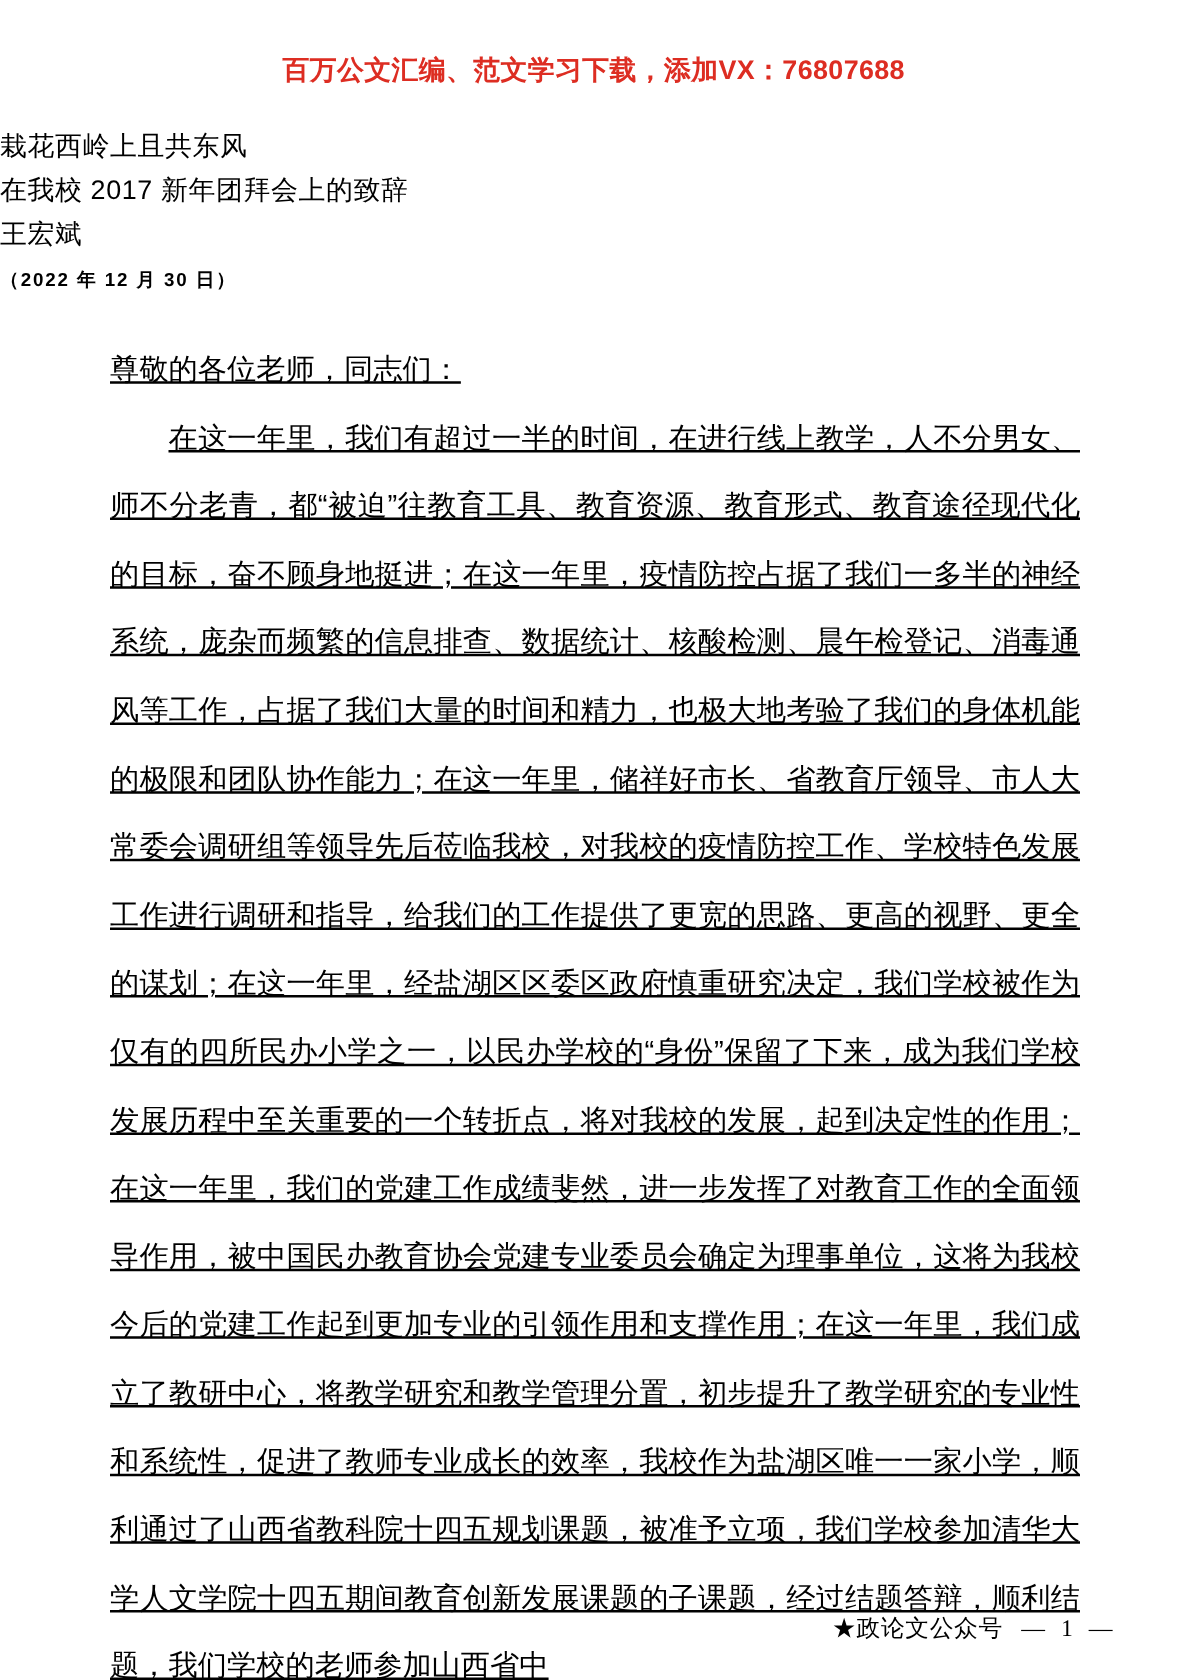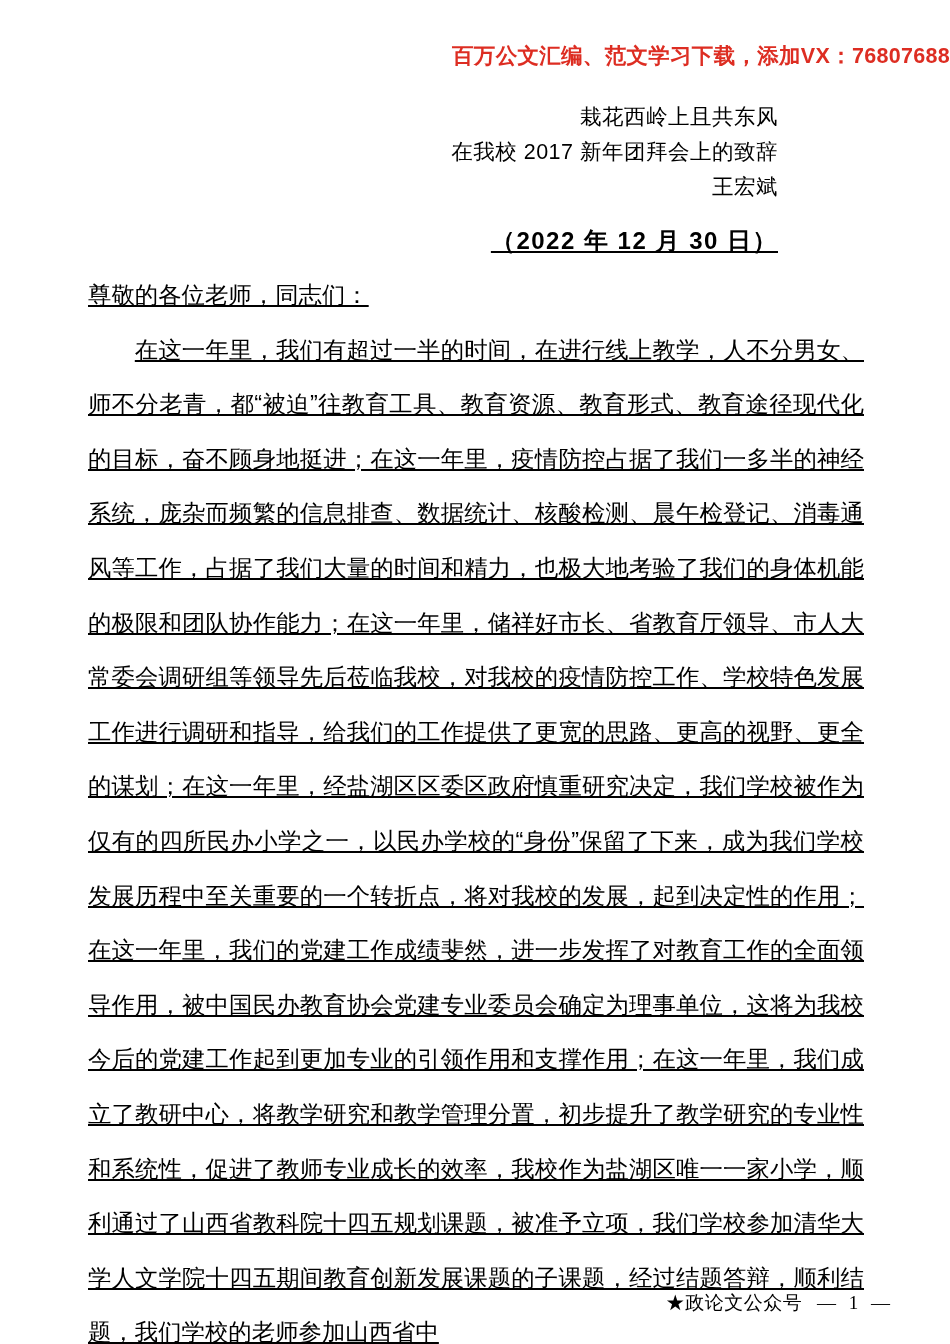--- a/index.html
+++ b/index.html
@@ -22,50 +22,49 @@
     height: 1344px;
     box-sizing: border-box;
   }
 
   
   .promo-header {
     position: absolute;
     top: 41px;
     left: 0;
     width: 950px;
-    text-align: right;
+    text-align: center;
     color: #dd2d22;
     font-size: 21.5px;
     font-weight: 700;
     letter-spacing: 0.3px;
     white-space: nowrap;
   }
 
   
   .title-block {
     position: absolute;
     top: 100px;
     left: 0;
     width: 778px;
-    text-align: right;
+    text-align: left;
   }
   .title-line {
     font-size: 21.5px;
     line-height: 35px;
     font-weight: 400;
     letter-spacing: 0.5px;
     color: #000;
   }
   .title-line.date {
-    font-size: 24px;
+    font-size: 15px;
     font-weight: 600;
     line-height: 40px;
-    margin-top: 16px;
+    margin-top: 0;
     letter-spacing: 1.5px;
-    text-decoration: underline;
   }
 
   
   .body-block {
     position: absolute;
     top: 268px;
     left: 88px;
     width: 776px;
   }
   .para {

